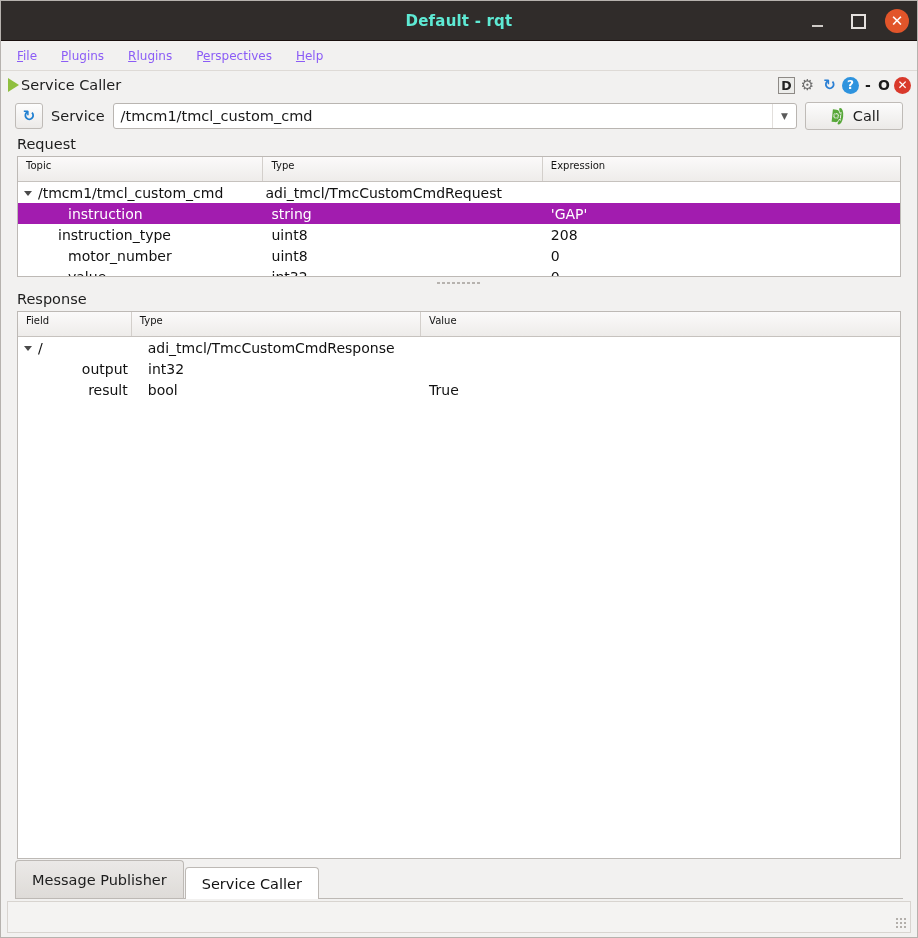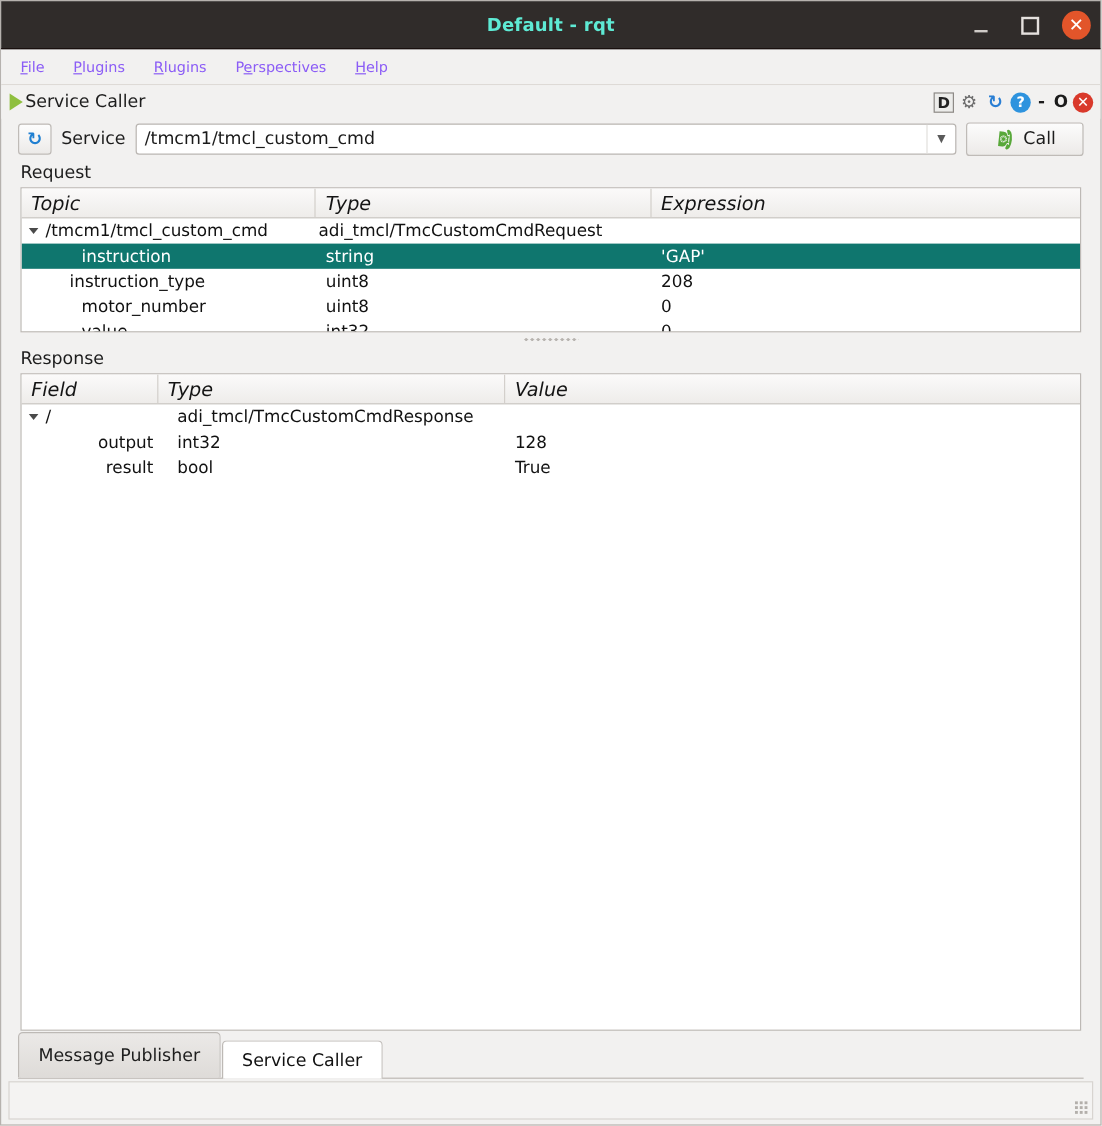--- a/index.html
+++ b/index.html
@@ -175,32 +175,32 @@
     border: 1px solid #bdb9b5;
     background: #ffffff;
     overflow: hidden;
   }
   .thead {
     display: flex; height: 25px;
     background: linear-gradient(#fbfafa,#eeecea);
     border-bottom: 1px solid #c6c2be;
   }
   .th {
-    font-size: 16px; color: #141414;
+    font-size: 10px; color: #141414;
     padding: 3px 0 0 8px;
     border-right: 1px solid #d3cfcb;
-    overflow: hidden; white-space: nowrap; font-style: italic;
+    overflow: hidden; white-space: nowrap;
   }
   .th:last-child { border-right: none; }
   .trow {
     display: flex; height: 21px; align-items: center;
     font-size: 14px; color: #111111;
     white-space: nowrap;
   }
-  .trow.sel { background: #0f766e; color: #ffffff; }
+  .trow.sel { background: #a21caf; color: #ffffff; }
   .td { padding-left: 8px; overflow: hidden; }
   .td.nopad { padding-left: 0; }
   .tri-open {
     display: inline-block;
     width: 0; height: 0;
     border-left: 4.5px solid transparent;
     border-right: 4.5px solid transparent;
     border-top: 5px solid #4a4a4a;
     margin-right: 6px; vertical-align: middle;
   }
@@ -382,21 +382,20 @@
 
         <div class="trow">
           <div class="td r-field nopad" style="padding-left:6px;"><span class="tri-open"></span><span>/</span></div>
           <div class="td r-type" style="padding-left:16px;">adi_tmcl/TmcCustomCmdResponse</div>
           <div class="td r-value"></div>
         </div>
 
         <div class="trow">
           <div class="td r-field" style="text-align:right;padding-right:4px;padding-left:0;">output</div>
           <div class="td r-type" style="padding-left:16px;">int32</div>
-          <div class="td r-value">128</div>
         </div>
 
         <div class="trow">
           <div class="td r-field" style="text-align:right;padding-right:4px;padding-left:0;">result</div>
           <div class="td r-type" style="padding-left:16px;">bool</div>
           <div class="td r-value">True</div>
         </div>
 
       </div>
     </div>

